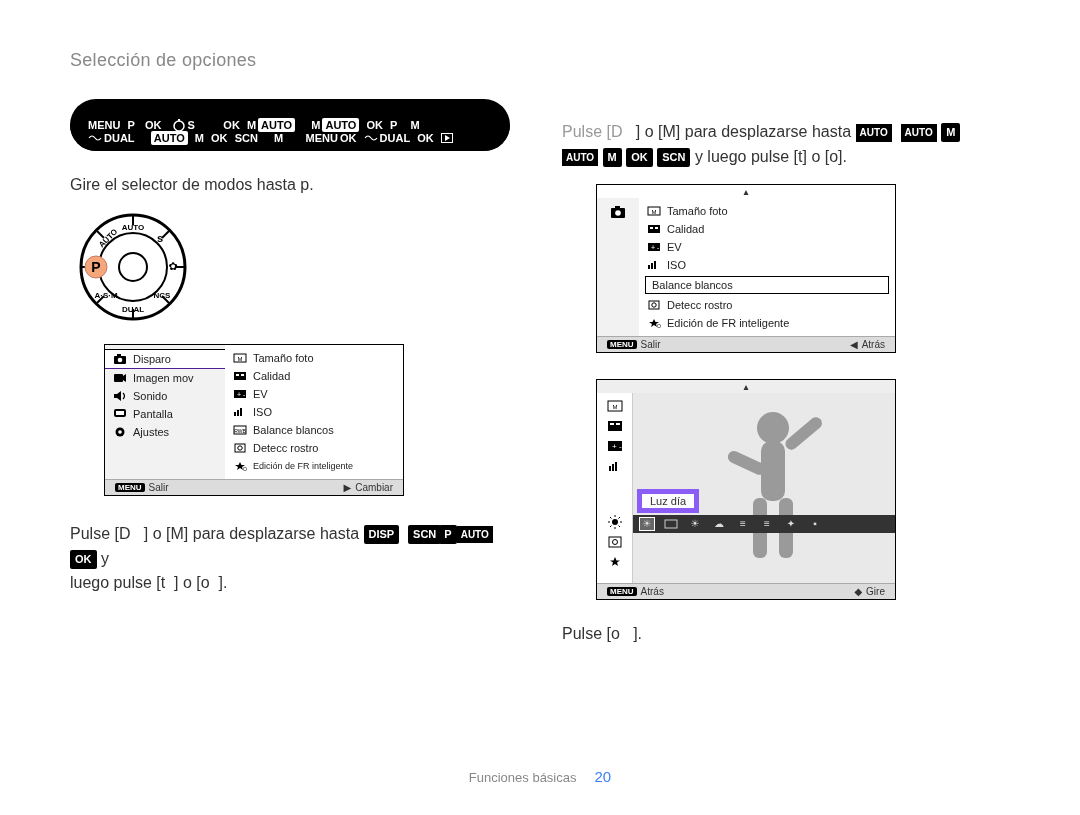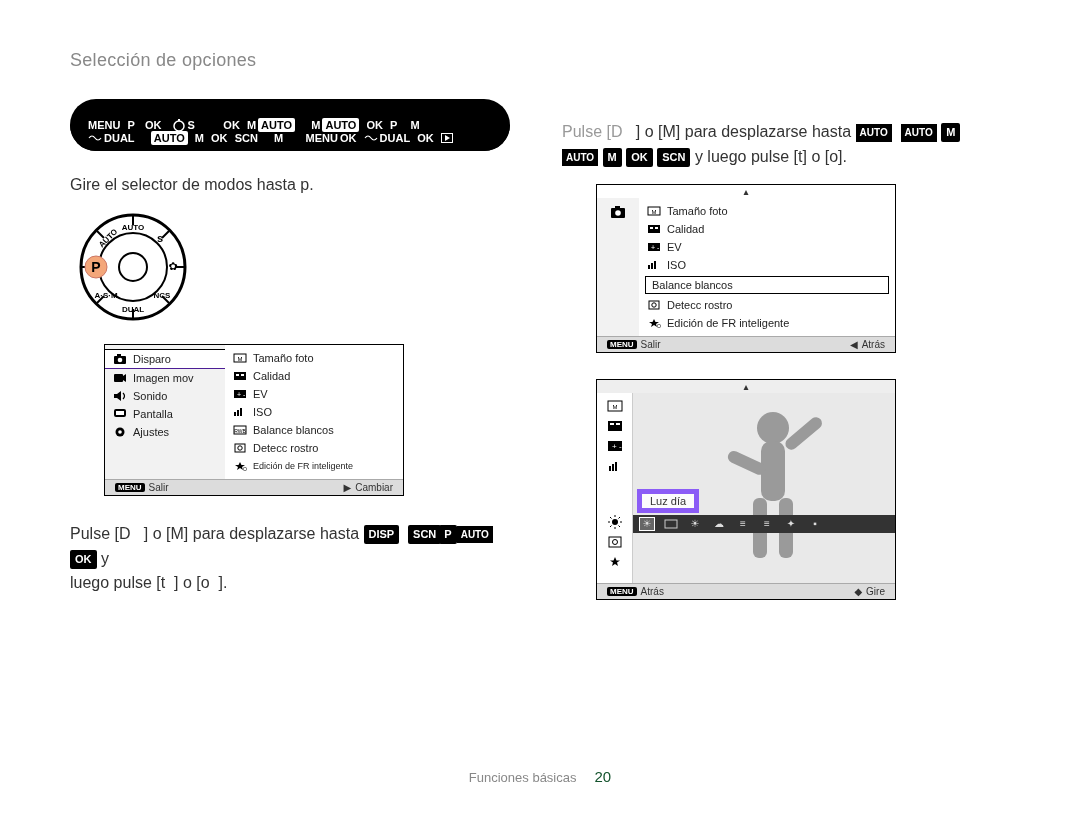--- a/index.html
+++ b/index.html
@@ -196,21 +196,21 @@
   }
 
   
   .page-foot {
     position: absolute;
     left: 0; right: 0; bottom: 30px;
     text-align: center;
     font-size: 13px;
     color: #888;
   }
-  .page-foot .pnum { color:#14532d; margin-left:18px; font-size:15px; }
+  .page-foot .pnum { color:#3b82f6; margin-left:18px; font-size:15px; }
 
   svg { display:block; }
 </style>
 </head>
 <body>
 
 <div class="page-title">Selección de opciones</div>
 
 <div class="columns">
 
@@ -626,19 +626,22 @@
             <b style="background:#000;color:#fff;padding:0 3px;border-radius:2px;font-size:8px;">MENU</b> 
             <span>Atrás</span>
           </span>
         <span>
             <span>◆</span> 
             <span>Gire</span>
           </span>
       </div>
     </div>
 
+    <div class="step-text">
+      <span>Pulse [</span><span>o</span><span>&nbsp;&nbsp;&nbsp;</span><span>].</span>
+    </div>
 
   </div>
 </div>
 
 <div class="page-foot">
   <span>Funciones básicas</span><span class="pnum">20</span>
 </div>
 
 </body></html>

